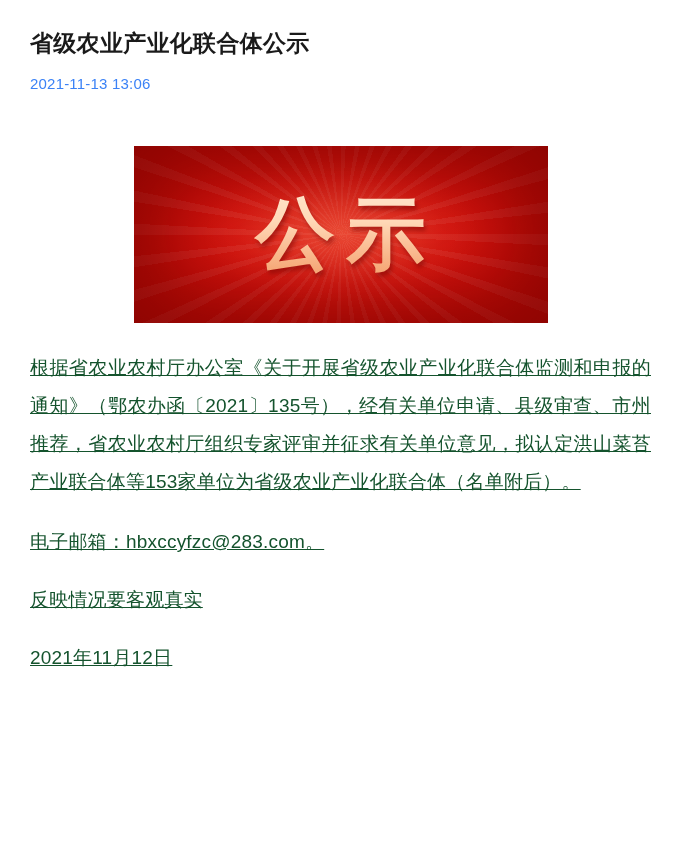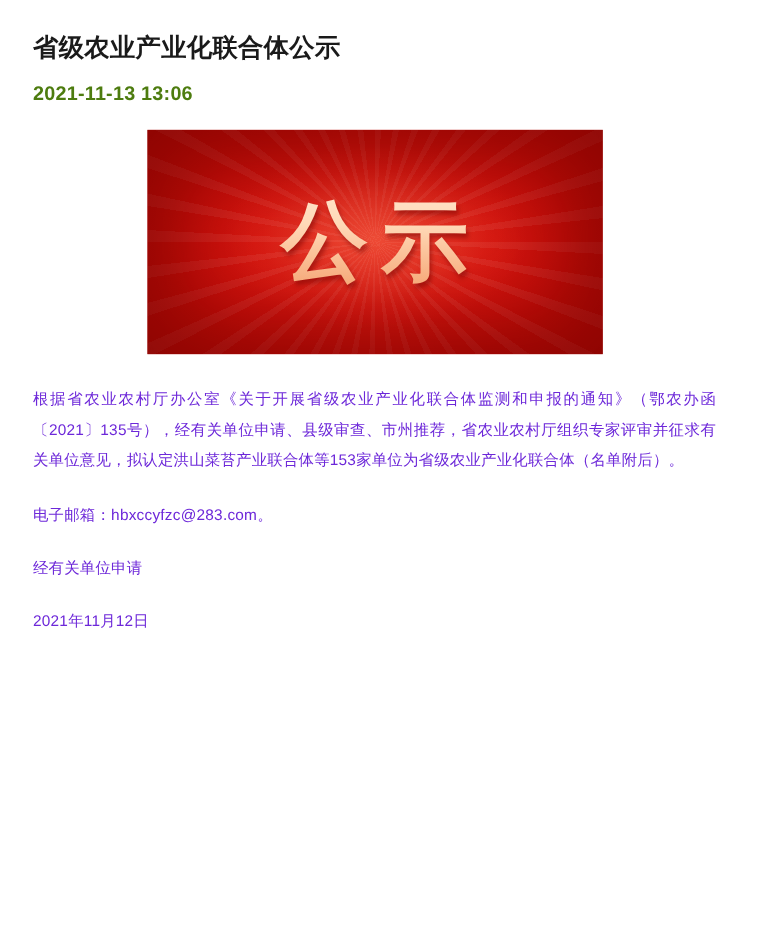--- a/index.html
+++ b/index.html
@@ -24,39 +24,39 @@
   }
   .article-title {
     font-size: 23px;
     font-weight: bold;
     color: #1a1a1a;
     line-height: 1.35;
     letter-spacing: 0.3px;
     margin: 0 0 16px 0;
   }
   .article-date {
-    font-size: 18px;
-    color: #4d7c0f;
+    font-size: 15px;
+    color: #3b82f6;
     margin: 0 0 22px 0;
     letter-spacing: 0.2px;
-    font-weight: bold;
   }
   .banner-wrap {
     width: 100%;
     display: flex;
     justify-content: center;
     margin: 0 0 26px 0;
   }
   .banner {
     position: relative;
     width: 414px;
-    height: 204px;
+    height: 177px;
     overflow: hidden;
     background:
       radial-gradient(ellipse 70% 85% at 50% 50%, #e8241b 0%, #d4150f 38%, #bc0b07 66%, #a40603 100%);
+    margin-top: 32px;
   }
   .banner .rays {
     position: absolute;
     inset: 0;
     background:
       repeating-conic-gradient(from 0deg at 50% 50%,
         rgba(255,255,255,0.075) 0deg 3deg,
         rgba(255,255,255,0) 3deg 9deg);
     opacity: 0.85;
   }
@@ -82,26 +82,27 @@
     text-indent: 12px;
     color: #ffe6cf;
     background: linear-gradient(180deg, #fff3e6 0%, #ffd9b8 42%, #f6a878 70%, #e98b58 100%);
     -webkit-background-clip: text;
     background-clip: text;
     -webkit-text-fill-color: transparent;
     filter: drop-shadow(2px 4px 2px rgba(110,0,0,0.45));
     font-family: "Liberation Sans", sans-serif;
   }
   .body-copy p {
-    font-size: 14px;
+    font-size: 19px;
     line-height: 2.0;
-    color: #6d28d9;
+    color: #14532d;
     margin: 0 0 22px 0;
     text-align: justify;
     letter-spacing: 0.2px;
+    text-decoration: underline;
   }
   .body-copy p.tight {
     margin-bottom: 20px;
   }
   .body-copy p:last-child {
     margin-bottom: 0;
   }
 </style>
 </head>
 <body>
@@ -117,17 +118,17 @@
       <div class="rays"></div>
       <div class="glow"></div>
       <div class="vignette"></div>
       <div class="banner-text">公示</div>
     </div>
   </div>
 
   <div class="body-copy">
     <p>根据省农业农村厅办公室《关于开展省级农业产业化联合体监测和申报的通知》（鄂农办函〔2021〕135号），经有关单位申请、县级审查、市州推荐，省农业农村厅组织专家评审并征求有关单位意见，拟认定洪山菜苔产业联合体等153家单位为省级农业产业化联合体（名单附后）。</p>
     <p class="tight">电子邮箱：hbxccyfzc@283.com。</p>
-    <p class="tight">经有关单位申请</p>
+    <p class="tight">反映情况要客观真实</p>
     <p>2021年11月12日</p>
   </div>
 
 </div>
 
 </body></html>

